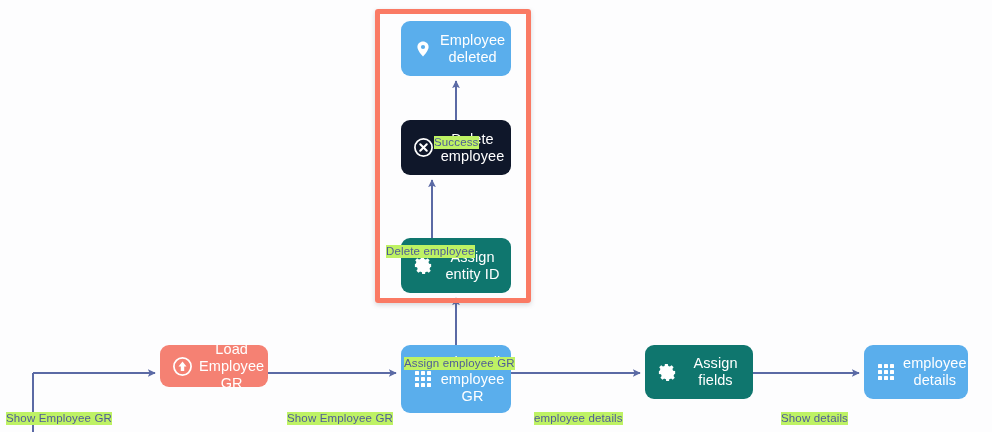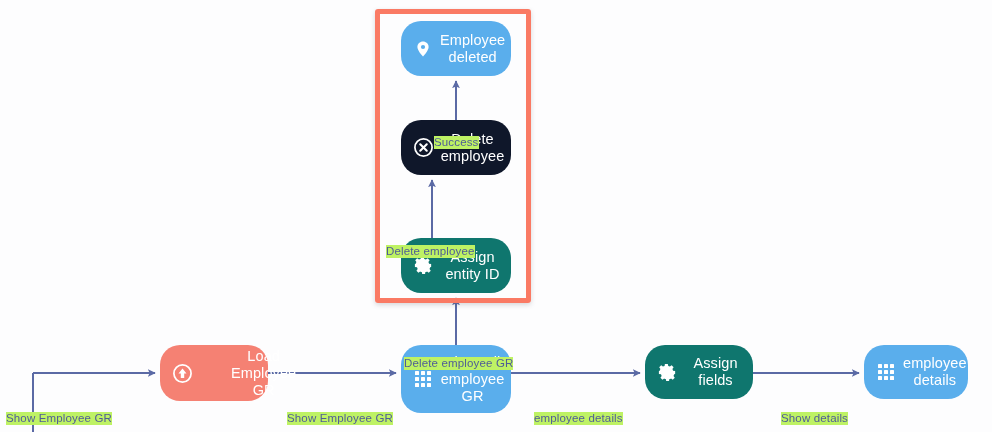--- a/index.html
+++ b/index.html
@@ -22,21 +22,21 @@
   svg.edges {
     position: absolute;
     left: 0;
     top: 0;
     width: 992px;
     height: 432px;
     pointer-events: none;
   }
   .node {
     position: absolute;
-    border-radius: 20px;
+    border-radius: 9px;
     display: flex;
     flex-direction: row;
     align-items: center;
     justify-content: flex-start;
     box-sizing: border-box;
     color: #ffffff;
     padding-left: 9px;
   }
   .node .ico {
     flex: 0 0 auto;
@@ -139,21 +139,21 @@
     <span class="ico">
       <svg width="21" height="21" viewBox="0 0 22 22">
           <path d="M11 7.2a3.8 3.8 0 1 0 0 7.6 3.8 3.8 0 0 0 0-7.6zm0 5.6a1.8 1.8 0 1 1 0-3.6 1.8 1.8 0 0 1 0 3.6z" fill="#fff"></path>
           <path d="M19 12.5v-3l-2.2-.4a6.2 6.2 0 0 0-.7-1.7l1.3-1.8-2.1-2.1-1.8 1.3a6.2 6.2 0 0 0-1.7-.7L11.3 2h-3l-.4 2.1c-.6.15-1.15.4-1.7.7L4.4 3.5 2.3 5.6l1.3 1.8c-.3.55-.55 1.1-.7 1.7L2 9.5v3l2.2.4c.15.6.4 1.15.7 1.7l-1.3 1.8 2.1 2.1 1.8-1.3c.55.3 1.1.55 1.7.7l.4 2.1h3l.4-2.1c.6-.15 1.15-.4 1.7-.7l1.8 1.3 2.1-2.1-1.3-1.8c.3-.55.55-1.1.7-1.7z" fill="#fff"></path>
         </svg>
     </span>
     <span class="lbl">Assign
 entity ID</span>
   </div>
 
-  <div class="node n-salmon" style="left:160px;top:345px;width:108px;height:56px;gap:32px;">
+  <div class="node n-salmon" style="left:160px;top:345px;width:108px;height:42px;">
     <span class="ico">
       <svg width="21" height="21" viewBox="0 0 22 22">
           <circle cx="11" cy="11" r="9" fill="none" stroke="#fff" stroke-width="1.8"></circle>
           <path d="M11 5.8 L15.2 11 L12.8 11 L12.8 15.6 L9.2 15.6 L9.2 11 L6.8 11 Z" fill="#fff"></path>
         </svg>
     </span>
     <span class="lbl">Load
 Employee
 GR</span>
   </div>
@@ -205,19 +205,19 @@
             <rect x="14" y="14" width="4" height="4" rx="0.6"></rect>
           </g>
         </svg>
     </span>
     <span class="lbl">employee
 details</span>
   </div>
 
   <div class="edge-label" style="left:434px;top:92px;">Success</div>
   <div class="edge-label" style="left:386px;top:201px;">Delete employee</div>
-  <div class="edge-label" style="left:404px;top:313px;">Delete employee GR</div>
+  <div class="edge-label" style="left:404px;top:313px;">Assign employee GR</div>
   <div class="edge-label" style="left:6px;top:368px;">Show Employee GR</div>
   <div class="edge-label" style="left:287px;top:368px;">Show Employee GR</div>
   <div class="edge-label" style="left:534px;top:368px;">employee details</div>
   <div class="edge-label" style="left:781px;top:368px;">Show details</div>
 
 </div>
 
 </body></html>

